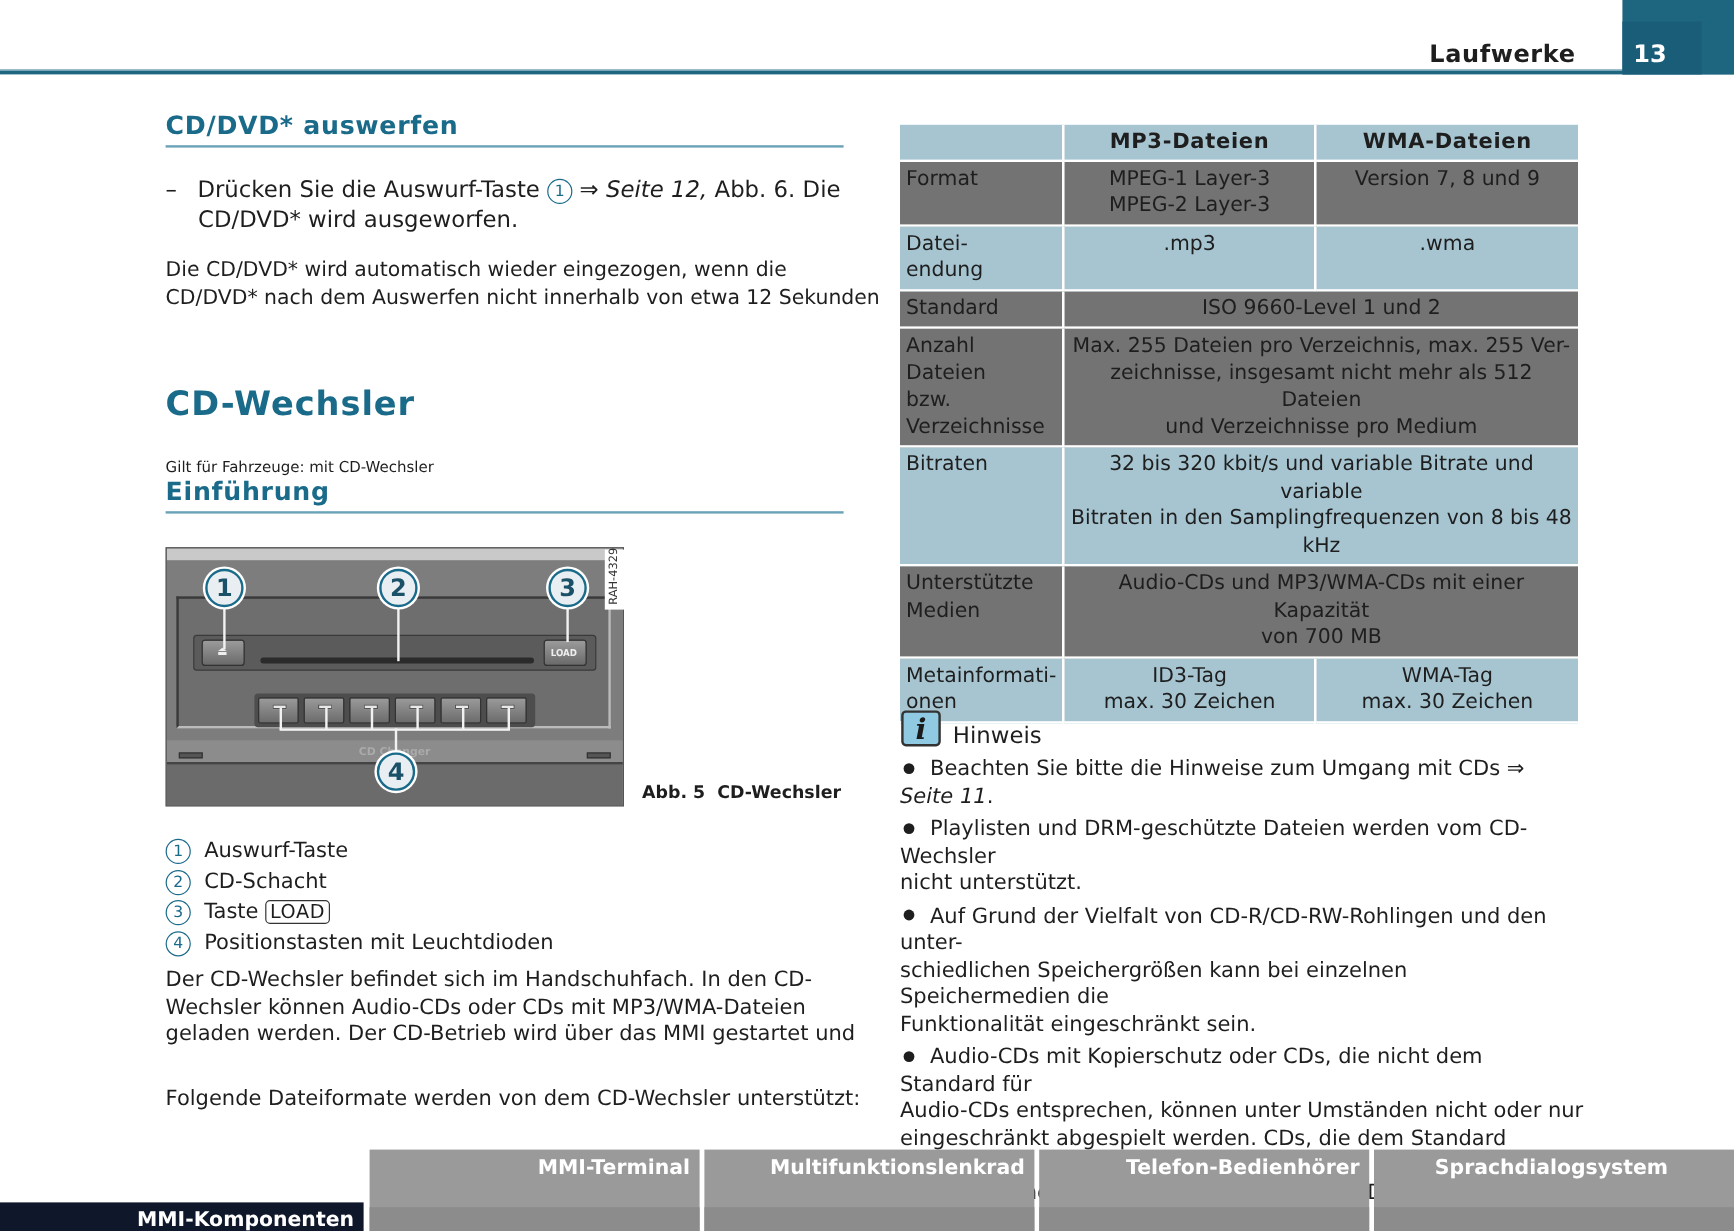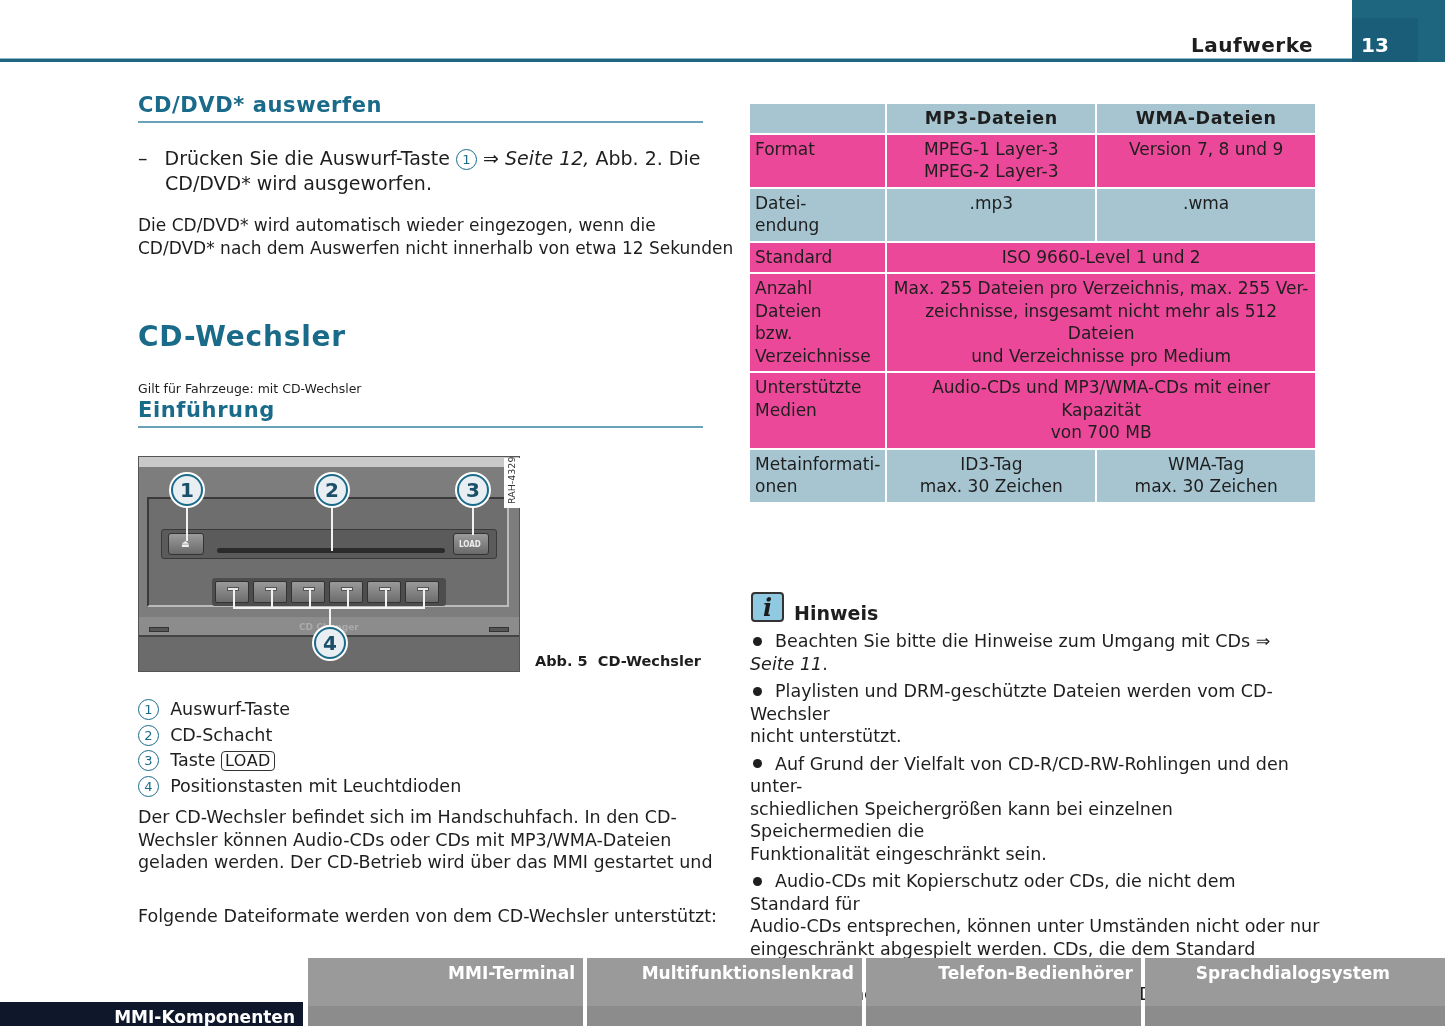--- a/index.html
+++ b/index.html
@@ -46,27 +46,27 @@
   .fig-id span { position: absolute; left: 2px; top: 46px; transform: rotate(-90deg); transform-origin: 0 0; font-size: 9.5px; white-space: nowrap; color: #333; }
   .caption { position: absolute; left: 535px; top: 653px; font-size: 14.5px; font-weight: bold; color: #1e1e1e; }
 
   
   .tbl { position: absolute; left: 750px; top: 104px; width: 565px; border-collapse: separate; border-spacing: 0; font-size: 17px; line-height: 22.5px; }
   .tbl td, .tbl th { padding: 3px 5px 4px 5px; vertical-align: top; border-right: 2px solid #ffffff; border-bottom: 2px solid #ffffff; }
   .tbl td:last-child, .tbl th:last-child { border-right: none; }
   .tbl th { font-weight: bold; font-size: 17.5px; letter-spacing: 0.6px; text-align: center; padding: 3px 5px 3px 5px; }
   .tbl .c { text-align: center; }
   .r-dark { background: #a6c5d1; }
-  .r-light { background: #ec4899; }
+  .r-light { background: #737373; }
   .col0 { width: 137px; }
   .col1 { width: 210px; }
 
   
   .hint-icon { position: absolute; left: 751px; top: 592px; width: 33px; height: 30px; background: #8fc9e2; border: 2px solid #333; border-radius: 4px; display: flex; align-items: center; justify-content: center; font-family: "DejaVu Serif", serif; font-style: italic; font-weight: bold; font-size: 24px; color: #1a1a1a; }
-  .hint-title { position: absolute; left: 794px; top: 602px; font-size: 19px; font-weight: bold; color: #1e1e1e; }
+  .hint-title { position: absolute; left: 794px; top: 602px; font-size: 19px; font-weight: normal; color: #1e1e1e; }
   .bul { display: inline-block; width: 9px; height: 9px; border-radius: 50%; background: #1e1e1e; margin: 0 13px 2px 3px; vertical-align: middle; }
 
   
   .tab { position: absolute; top: 958px; height: 68px; background: #9a9a9a; }
   .tab .lower { position: absolute; left: 0; top: 48px; width: 100%; height: 20px; background: #8c8c8c; }
   .tab.active { background: #0f172a; margin-top: 44px; }
   .tab.active .lower { background: #1d6a88; }
   .tab-label { position: absolute; right: 8px; top: 5px; font-size: 17px; font-weight: bold; color: #ffffff; white-space: nowrap; }
 </style>
 </head>
@@ -79,21 +79,21 @@
 <div class="hdr-page-num">13</div>
 
 <div class="h2" style="top:93px;font-size:21px;letter-spacing:0.6px;">CD/DVD* auswerfen</div>
 <div class="h2-rule" style="top:121px;"></div>
 
 <div class="text big" style="left:138px;top:146px;">
   <span>–</span><span style="display:inline-block;width:17px;"></span><span>Drücken Sie die Auswurf-Taste</span>
   <span class="circ">1</span>
   <span>⇒</span>
   <span class="ital">Seite 12,</span>
-  <span>Abb. 2. Die</span>
+  <span>Abb. 6. Die</span>
 </div>
 <div class="text big" style="left:165px;top:171px;">CD/DVD* wird ausgeworfen.</div>
 
 <div class="text" style="left:138px;top:214px;">
   <div>Die CD/DVD* wird automatisch wieder eingezogen, wenn die</div>
   <div>CD/DVD* nach dem Auswerfen nicht innerhalb von etwa 12 Sekunden</div>
 </div>
 
 <div class="h2" style="top:320px;font-size:28px;letter-spacing:0.8px;">CD-Wechsler</div>
 <div class="text small" style="left:138px;top:378px;">Gilt für Fahrzeuge: mit CD-Wechsler</div>
@@ -194,20 +194,26 @@
         <td class="c" colspan="2" style="white-space: pre-line;">ISO 9660-Level 1 und 2</td>
       </tr>
       <tr class="r-light">
         <td class="col0" style="white-space: pre-line;">Anzahl Dateien
 bzw.
 Verzeichnisse</td>
         <td class="c" colspan="2" style="white-space: pre-line;">Max. 255 Dateien pro Verzeichnis, max. 255 Ver-
 zeichnisse, insgesamt nicht mehr als 512 Dateien
 und Verzeichnisse pro Medium</td>
       </tr>
+      <tr class="r-dark">
+        <td class="col0" style="white-space: pre-line;">Bitraten</td>
+        <td class="c" colspan="2" style="white-space: pre-line;">32 bis 320 kbit/s und variable Bitrate und variable
+Bitraten in den Samplingfrequenzen von 8 bis 48
+kHz</td>
+      </tr>
       <tr class="r-light">
         <td class="col0" style="white-space: pre-line;">Unterstützte
 Medien</td>
         <td class="c" colspan="2" style="white-space: pre-line;">Audio-CDs und MP3/WMA-CDs mit einer Kapazität
 von 700 MB</td>
       </tr>
       <tr class="r-dark">
         <td class="col0" style="white-space: pre-line;">Metainformati-
 onen</td>
         <td class="c col1" style="white-space: pre-line;">ID3-Tag

